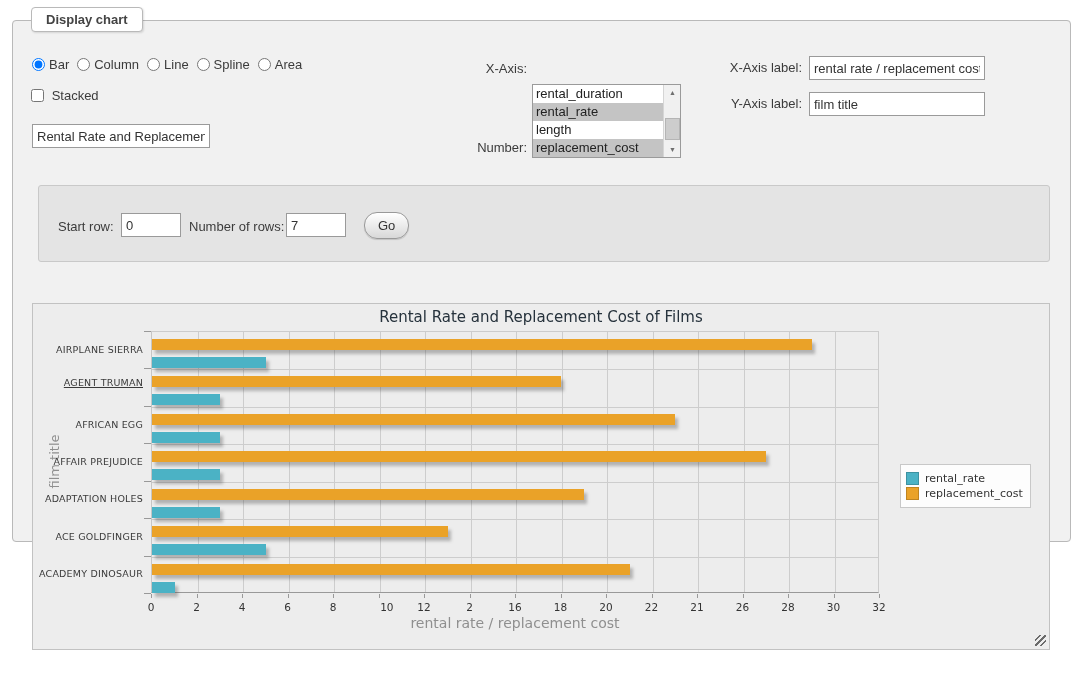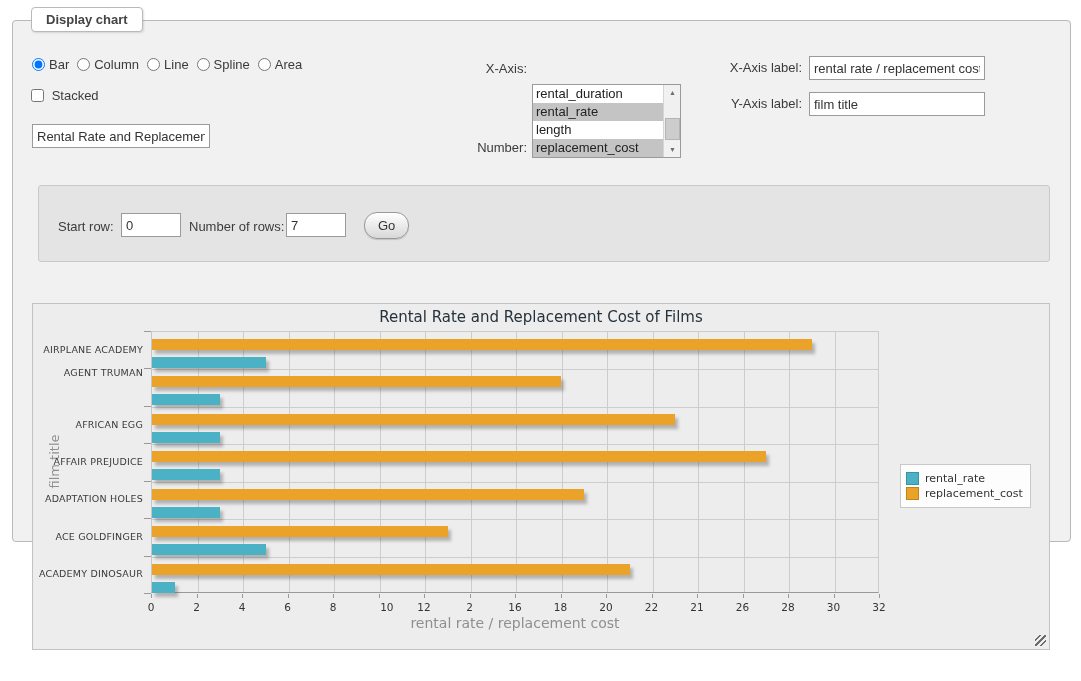--- a/index.html
+++ b/index.html
@@ -203,22 +203,22 @@
         <div class="bar" title="replacement_cost: 26.99" style="left: 0px; top: 119.286px; width: 614.022px; background: rgb(234, 162, 40);"></div>
         <div class="bar" title="rental_rate: 2.99" style="left: 0px; top: 137.286px; width: 68.0225px; background: rgb(75, 178, 197);"></div>
         <div class="bar" title="replacement_cost: 18.99" style="left: 0px; top: 156.714px; width: 432.022px; background: rgb(234, 162, 40);"></div>
         <div class="bar" title="rental_rate: 2.99" style="left: 0px; top: 174.714px; width: 68.0225px; background: rgb(75, 178, 197);"></div>
         <div class="bar" title="replacement_cost: 12.99" style="left: 0px; top: 194.143px; width: 295.522px; background: rgb(234, 162, 40);"></div>
         <div class="bar" title="rental_rate: 4.99" style="left: 0px; top: 212.143px; width: 113.522px; background: rgb(75, 178, 197);"></div>
         <div class="bar" title="replacement_cost: 20.99" style="left: 0px; top: 231.571px; width: 477.522px; background: rgb(234, 162, 40);"></div>
         <div class="bar" title="rental_rate: 0.99" style="left: 0px; top: 249.571px; width: 22.5225px; background: rgb(75, 178, 197);"></div>
       </div>
     <div id="axis-annot">
-        <div class="cat-label" style="top: 39.7143px;">AIRPLANE ACADEMY</div>
-        <div class="cat-label" style="top: 63px;">AGENT TRUMAN</div>
+        <div class="cat-label" style="top: 39.7143px;">AIRPLANE SIERRA</div>
+        <div class="cat-label" style="top: 73px; text-decoration: underline;">AGENT TRUMAN</div>
         <div class="cat-label" style="top: 114.571px;">AFRICAN EGG</div>
         <div class="cat-label" style="top: 152px;">AFFAIR PREJUDICE</div>
         <div class="cat-label" style="top: 189.429px;">ADAPTATION HOLES</div>
         <div class="cat-label" style="top: 226.857px;">ACE GOLDFINGER</div>
         <div class="cat-label" style="top: 264.286px;">ACADEMY DINOSAUR</div>
         <div class="tickmark-x" style="left: 118px;"></div>
         <div class="xtick-label" style="left: 118px;">0</div>
         <div class="tickmark-x" style="left: 163.5px;"></div>
         <div class="xtick-label" style="left: 163.5px;">2</div>
         <div class="tickmark-x" style="left: 209px;"></div>

